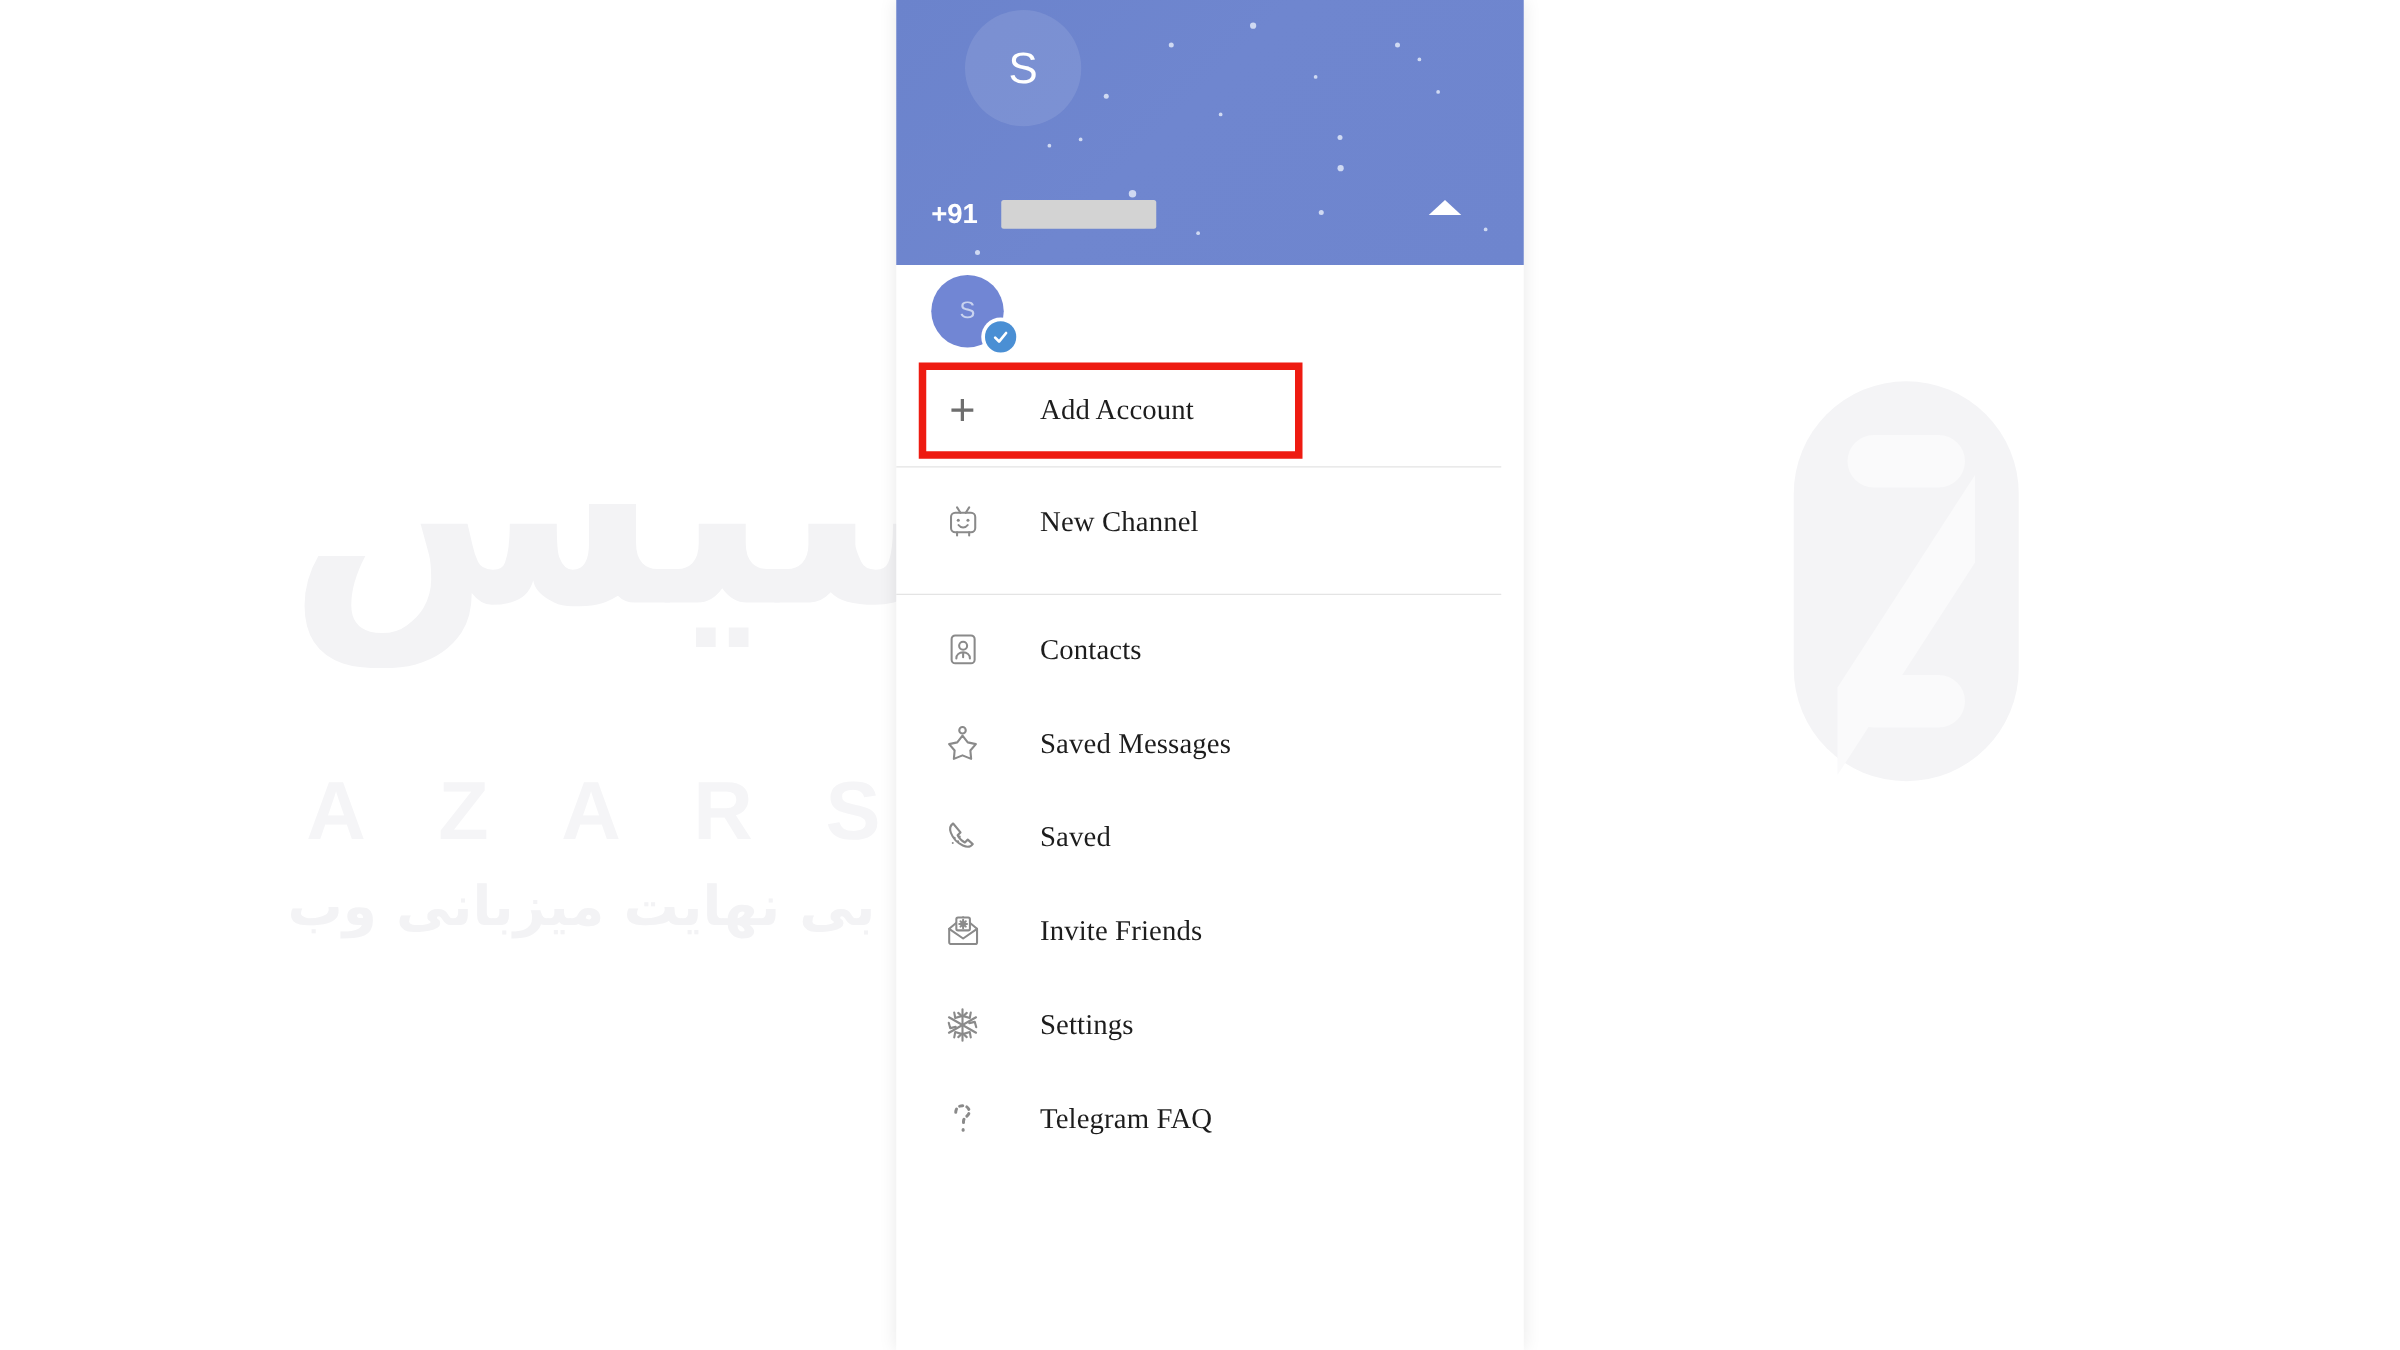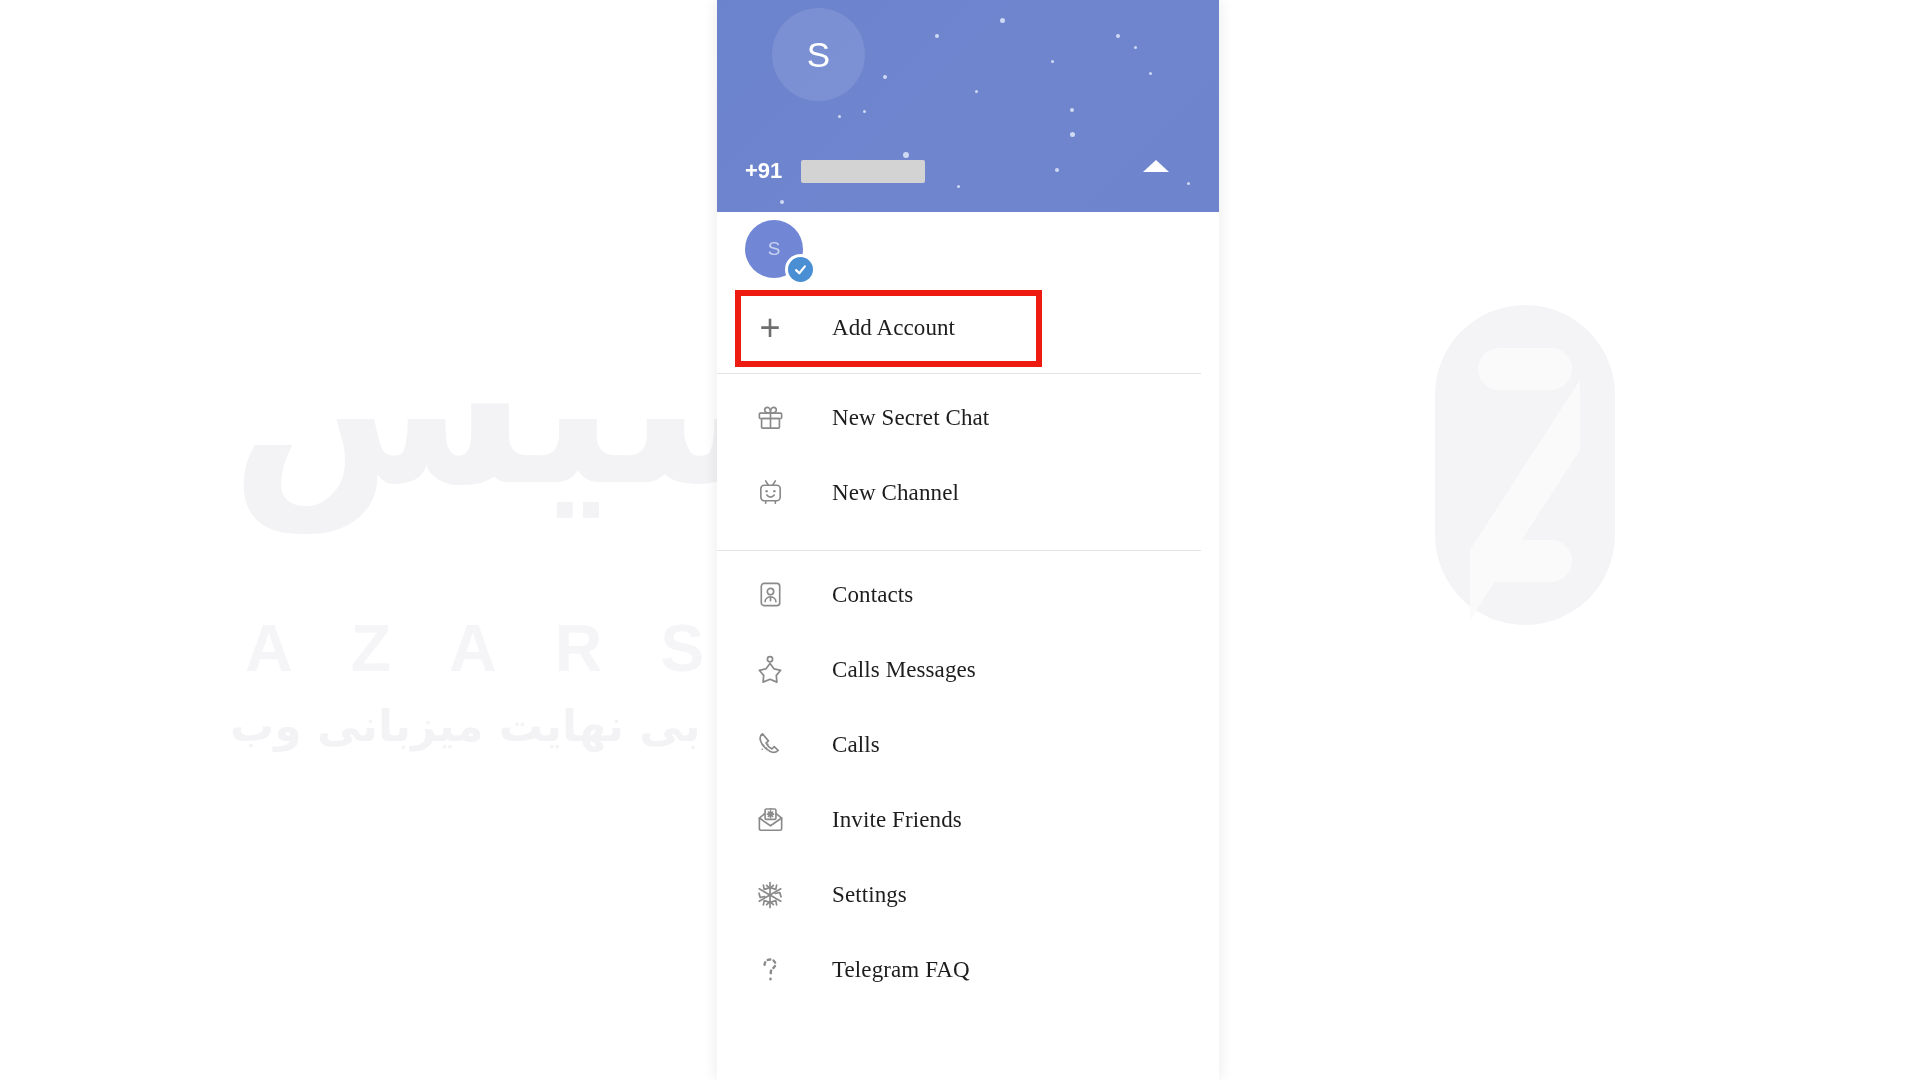--- a/index.html
+++ b/index.html
@@ -216,32 +216,20 @@
         <span class="menu-label">Add Account</span>
       </div>
       <div class="highlight-box"></div>
     </div>
 
     <div class="divider"></div>
 
     <div class="menu">
 
 
-      <div class="menu-item">
-        <span class="menu-icon">
-          <svg width="31" height="31" viewBox="0 0 32 32" fill="none" stroke="#8a8a8a" stroke-width="1.7" stroke-linecap="round" stroke-linejoin="round">
-            <rect x="4.5" y="11.5" width="23" height="5.5" rx="1"></rect>
-            <rect x="6.8" y="17" width="18.4" height="10" rx="1"></rect>
-            <line x1="16" y1="11.5" x2="16" y2="27"></line>
-            <path d="M16 11.5c-3.6 0-6-1.1-6-3.2 0-1.6 1.3-2.8 2.9-2.8 2.2 0 3.1 2.6 3.1 6z"></path>
-            <path d="M16 11.5c3.6 0 6-1.1 6-3.2 0-1.6-1.3-2.8-2.9-2.8-2.2 0-3.1 2.6-3.1 6z"></path>
-          </svg>
-        </span>
-        <span class="menu-label">New Secret Chat</span>
-      </div>
 
       <div class="menu-item">
         <span class="menu-icon">
           <svg width="31" height="31" viewBox="0 0 32 32" fill="none" stroke="#8a8a8a" stroke-width="1.7" stroke-linecap="round" stroke-linejoin="round">
             <rect x="6" y="8.5" width="20" height="16" rx="3.5"></rect>
             <line x1="11" y1="4" x2="13.8" y2="8.5"></line>
             <line x1="21" y1="4" x2="18.2" y2="8.5"></line>
             <circle cx="12" cy="14.6" r="1.25" fill="#8a8a8a" stroke="none"></circle>
             <circle cx="20" cy="14.6" r="1.25" fill="#8a8a8a" stroke="none"></circle>
             <path d="M12.2 18.6c1 1.4 2.3 2.1 3.8 2.1s2.8-.7 3.8-2.1"></path>
@@ -271,34 +259,34 @@
         <span class="menu-label">Contacts</span>
       </div>
 
       <div class="menu-item">
         <span class="menu-icon">
           <svg width="32" height="32" viewBox="0 0 32 32" fill="none" stroke="#8a8a8a" stroke-width="1.7" stroke-linecap="round" stroke-linejoin="round">
             <path d="M16 9.5l4.2 5.4 6.5 1.4-4.4 5.1.6 6.7-6.9-2.8-6.9 2.8.6-6.7-4.4-5.1 6.5-1.4z"></path>
             <circle cx="16" cy="5.2" r="2.6"></circle>
           </svg>
         </span>
-        <span class="menu-label">Calls Messages</span>
+        <span class="menu-label">Saved Messages</span>
       </div>
 
       <div class="menu-item">
         <span class="menu-icon">
           <svg width="32" height="32" viewBox="0 0 32 32" fill="none" stroke="#8a8a8a" stroke-width="1.7" stroke-linecap="round" stroke-linejoin="round">
             <path d="M8.5 4.8c-2.2 1.5-3 4.2-1.8 7.4 1.5 4 5.3 8.2 9.6 10.2 3.4 1.6 6.3 1.1 7.9-1.1l-4-3.6-2.3 2.3c-2.4-1.3-4.6-3.4-5.8-5.8l2.3-2.3z"></path>
             <circle cx="9.6" cy="16.4" r="0.95" fill="#8a8a8a" stroke="none"></circle>
             <circle cx="12.4" cy="19.2" r="0.95" fill="#8a8a8a" stroke="none"></circle>
             <circle cx="8.2" cy="20.3" r="0.8" fill="#8a8a8a" stroke="none"></circle>
             <circle cx="13.8" cy="15.2" r="0.8" fill="#8a8a8a" stroke="none"></circle>
           </svg>
         </span>
-        <span class="menu-label">Calls</span>
+        <span class="menu-label">Saved</span>
       </div>
 
       <div class="menu-item">
         <span class="menu-icon">
           <svg width="31" height="31" viewBox="0 0 32 32" fill="none" stroke="#8a8a8a" stroke-width="1.7" stroke-linecap="round" stroke-linejoin="round">
             <path d="M4.5 14.5L16 5l11.5 9.5v11a1.6 1.6 0 0 1-1.6 1.6H6.1a1.6 1.6 0 0 1-1.6-1.6z"></path>
             <polyline points="4.5,14.5 16,22.5 27.5,14.5"></polyline>
             <rect x="10.4" y="5.2" width="11.2" height="10.6" rx="1.4" fill="#fff"></rect>
             <path d="M16 7v7M12.8 10.5h6.4M13.8 8.3l4.4 4.4M18.2 8.3l-4.4 4.4"></path>
           </svg>

